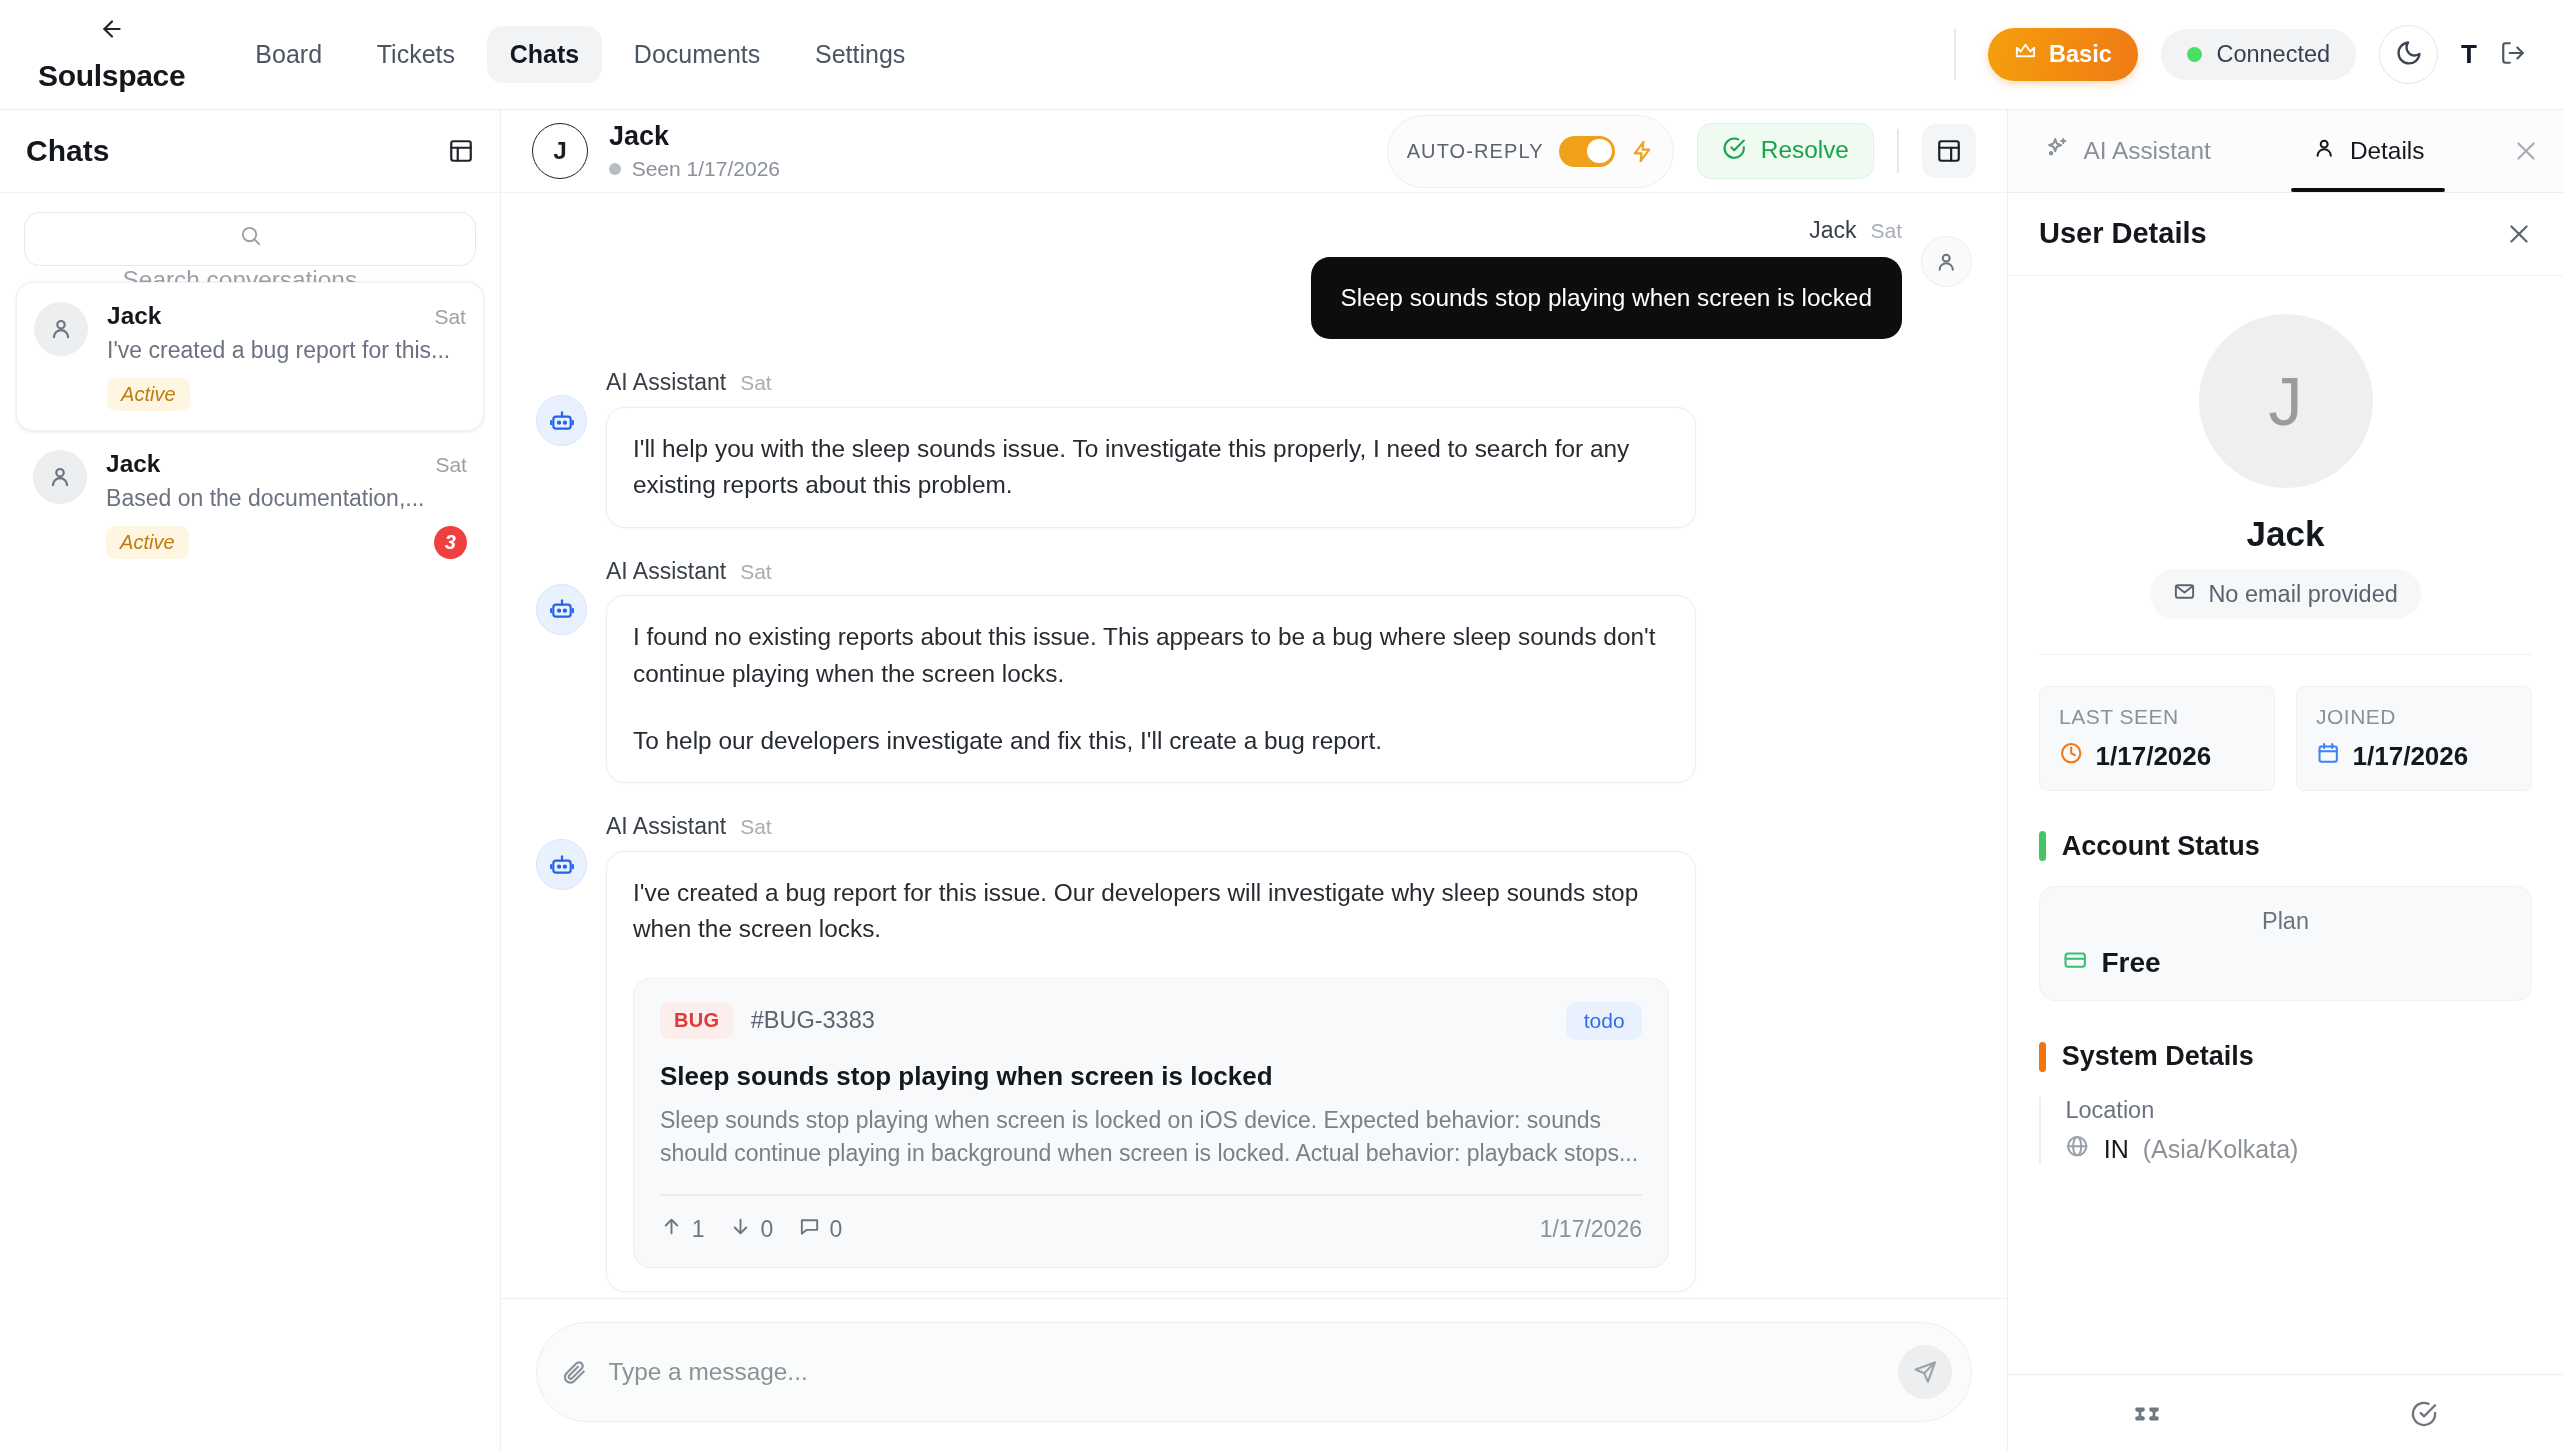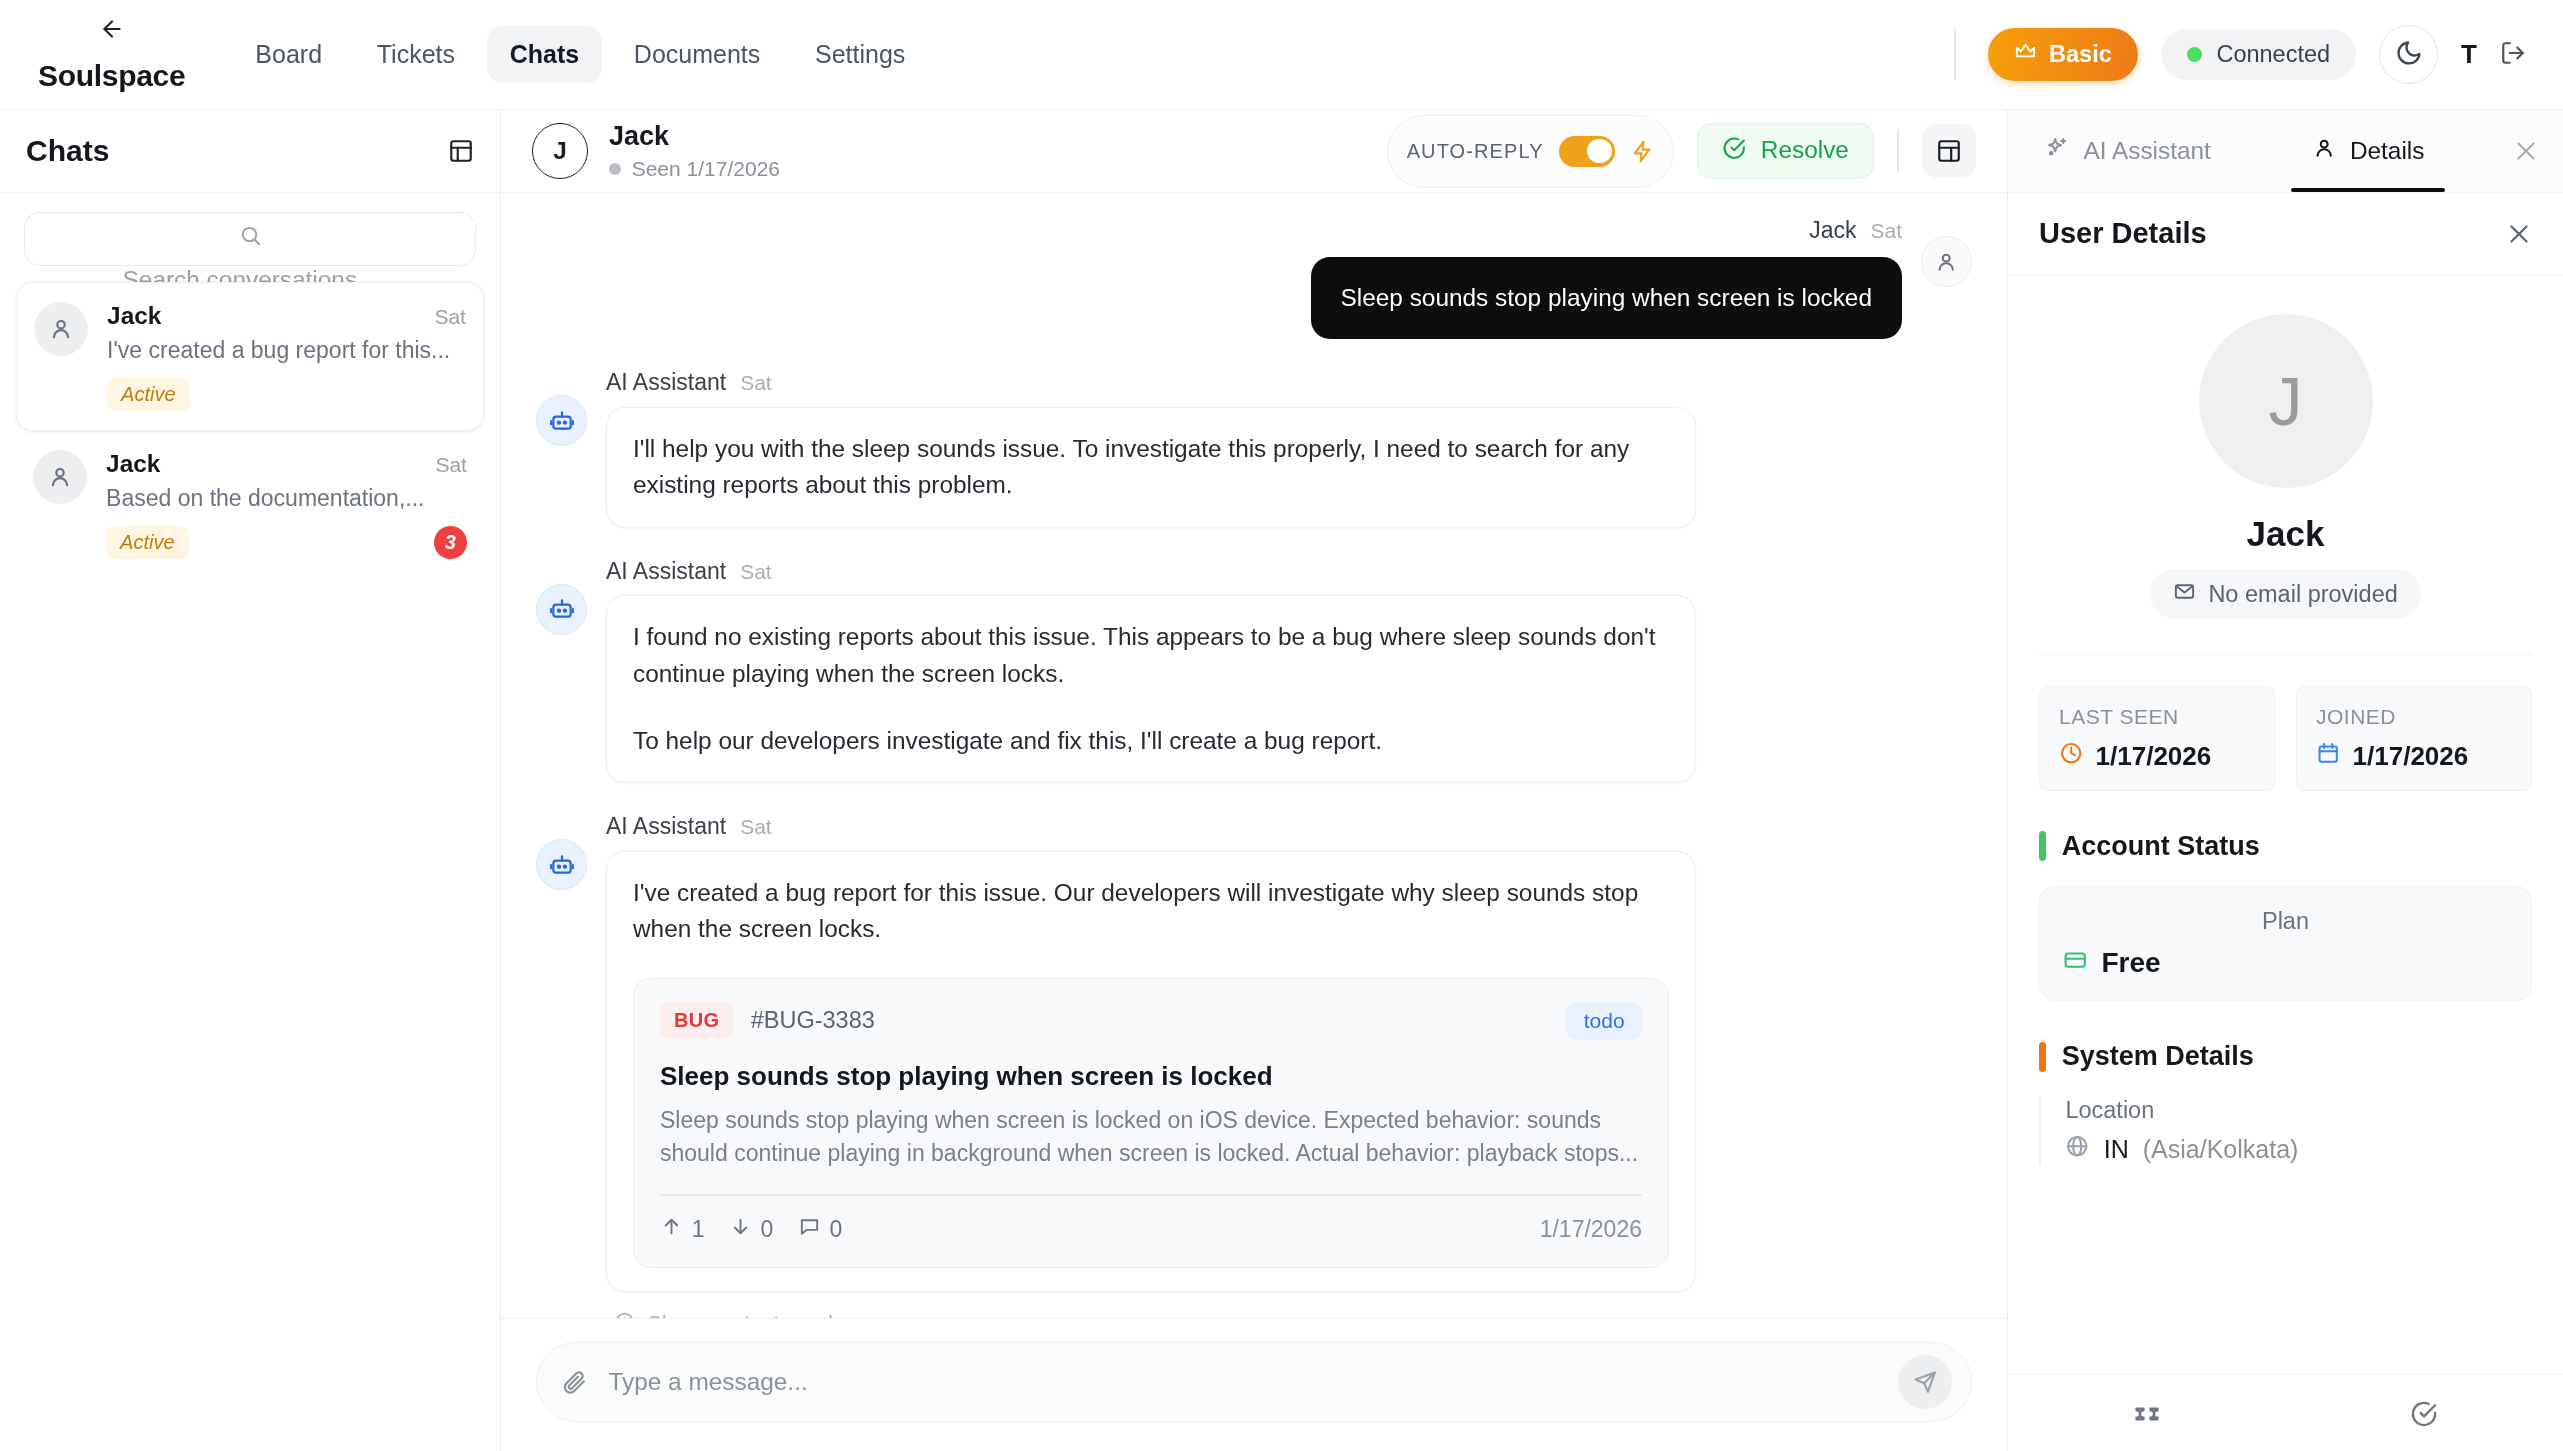--- a/index.html
+++ b/index.html
@@ -179,21 +179,21 @@
   .bc-foot { display: flex; align-items: center; gap: 24.4px; padding-top: 19px; color: #6f757e; font-size: 23px; }
   .bc-stat { display: flex; align-items: center; gap: 8.7px; }
   .bc-date { margin-left: auto; font-size: 23px; color: #8b9199; }
 
   .show-ctx { display: flex; align-items: center; gap: 12.2px; margin-top: 19px; margin-left: 78px; color: #a7adb5; font-size: 22px; }
 
   .composer-wrap { flex: 0 0 auto; border-top: 1.7px solid #eceef0; padding: 23px 35px 30px 35px; }
   .composer {
     display: flex; align-items: center; gap: 21px;
     background: #fafbfb; border: 1.7px solid #edeef0; border-radius: 871px;
-    padding: 15.7px 19px 15.7px 24.4px; height: 80px;
+    padding: 15.7px 19px 15.7px 24.4px; height: 100px;
   }
   .clip { color: #8b9199; display:flex; }
   .composer-ph { font-size: 24.4px; color: #8b9199; flex: 1; }
   .send-btn { width: 54px; height: 54px; border-radius: 50%; background: #eceef0; display: flex; align-items: center; justify-content: center; color: #9aa1a9; }
 
   
   .rpanel { width: 555px; flex: 0 0 555px; display: flex; flex-direction: column; background: #fff; min-height: 0; }
   .rp-tabs { height: 83px; flex: 0 0 83px; display: flex; align-items: stretch; border-bottom: 1.7px solid #eceef0; background: #fcfcfd; }
   .rp-tab {
     flex: 1; display: flex; align-items: center; justify-content: center; gap: 14px;

